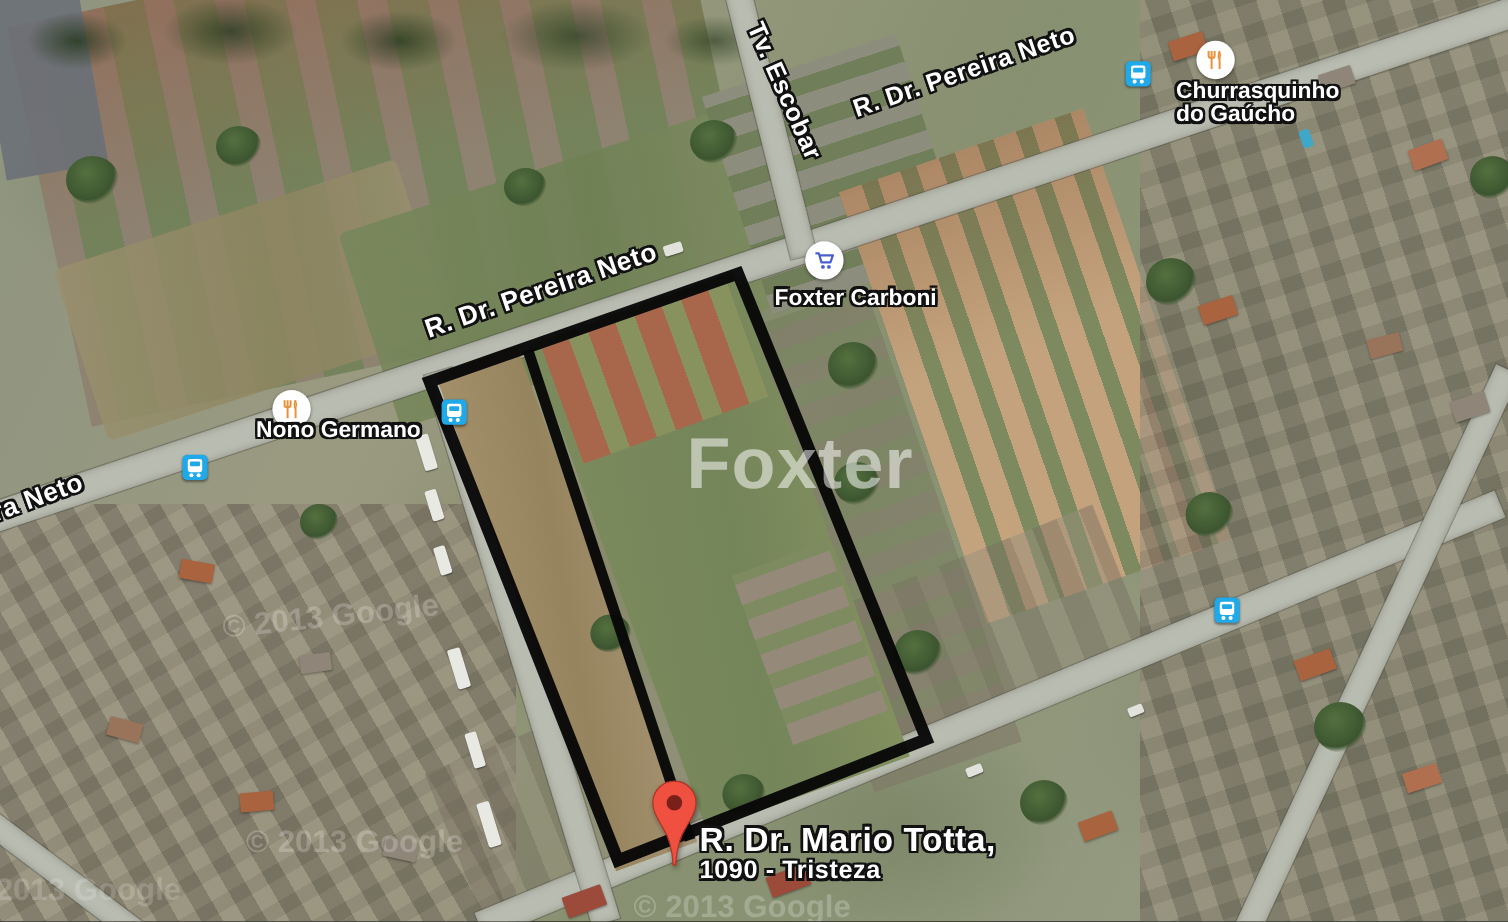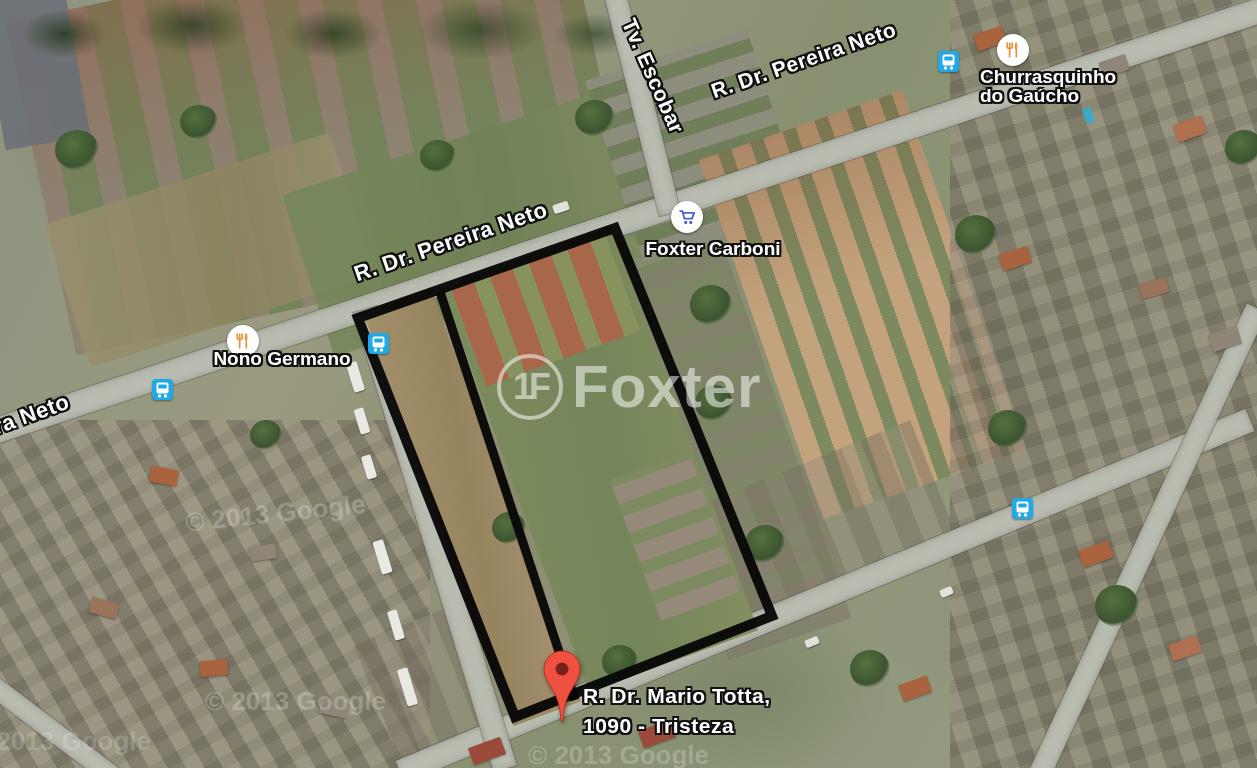--- a/index.html
+++ b/index.html
@@ -239,27 +239,23 @@
   </div>
   <div class="bus" style="left:368px;top:333px;">
     <svg width="21" height="21" viewBox="0 0 21 21" style="position:static;">
         <rect x="4.5" y="3.5" width="12" height="11" rx="2" fill="#fff"></rect>
         <rect x="6.3" y="5.5" width="8.4" height="4" rx="1" fill="#1fa9e8"></rect>
         <circle cx="7.5" cy="17" r="1.7" fill="#fff"></circle>
         <circle cx="13.5" cy="17" r="1.7" fill="#fff"></circle>
       </svg>
   </div>
 
-  <div style="left:497px;top:354px;width:66px;height:66px;border:4px solid rgba(255,255,255,.52);border-radius:50%;
-              display:flex;align-items:center;justify-content:center;">
-    <span class="wm" style="position:static;font-size:36px;letter-spacing:-4px;">1F</span>
-  </div>
   <div class="wm" style="left:572px;top:352px;font-size:60px;letter-spacing:1px;">Foxter</div>
 
   <svg width="38" height="74" viewBox="0 0 38 74" style="left:543px;top:650px;filter:drop-shadow(1px 2px 2px rgba(0,0,0,.4));">
     <path d="M19,1 C9,1 1,9 1,19 C1,26 5,32 9,39 C13,45 17,53 18,71 L20,71 C21,53 25,45 29,39 C33,32 37,26 37,19 C37,9 29,1 19,1 Z" fill="#F0503F" stroke="#B03325" stroke-width="1"></path>
     <circle cx="19" cy="19" r="6.5" fill="#7A201B"></circle>
   </svg>
 
-  <div class="lbl" style="left:583px;top:684px;font-size:21px;">R. Dr. Mario Totta,</div>
+  <div class="lbl" style="left:583px;top:684px;font-size:28px;">R. Dr. Mario Totta,</div>
   <div class="lbl" style="left:583px;top:714px;font-size:21px;">1090 - Tristeza</div>
 
 </div>
 
 </body></html>

